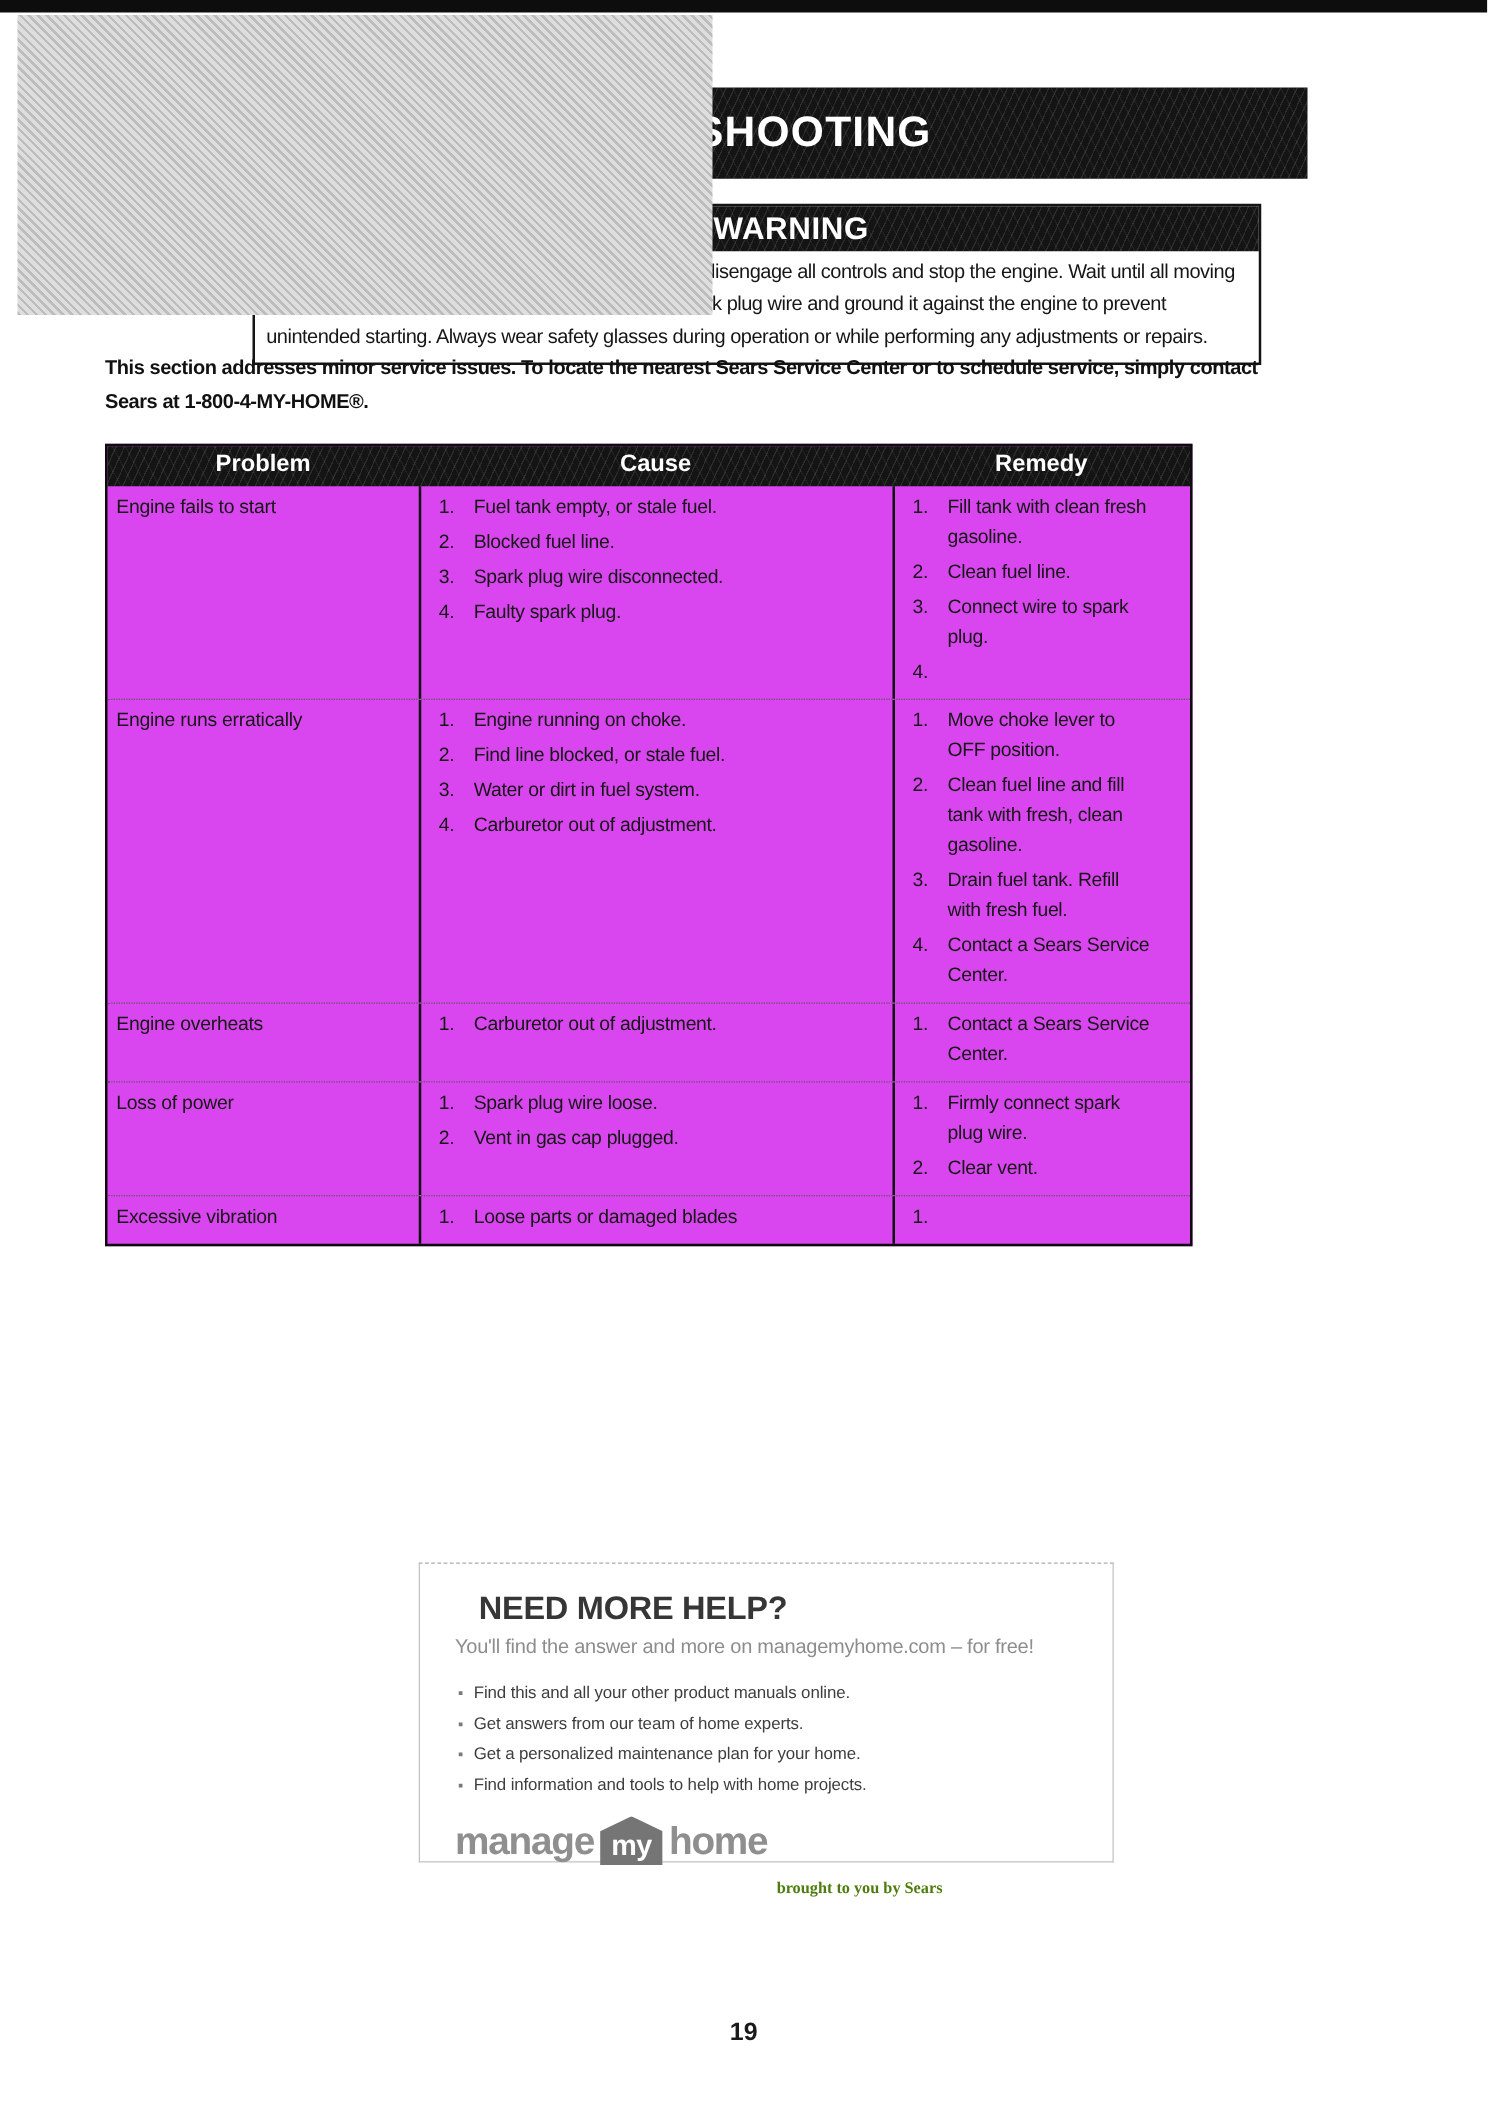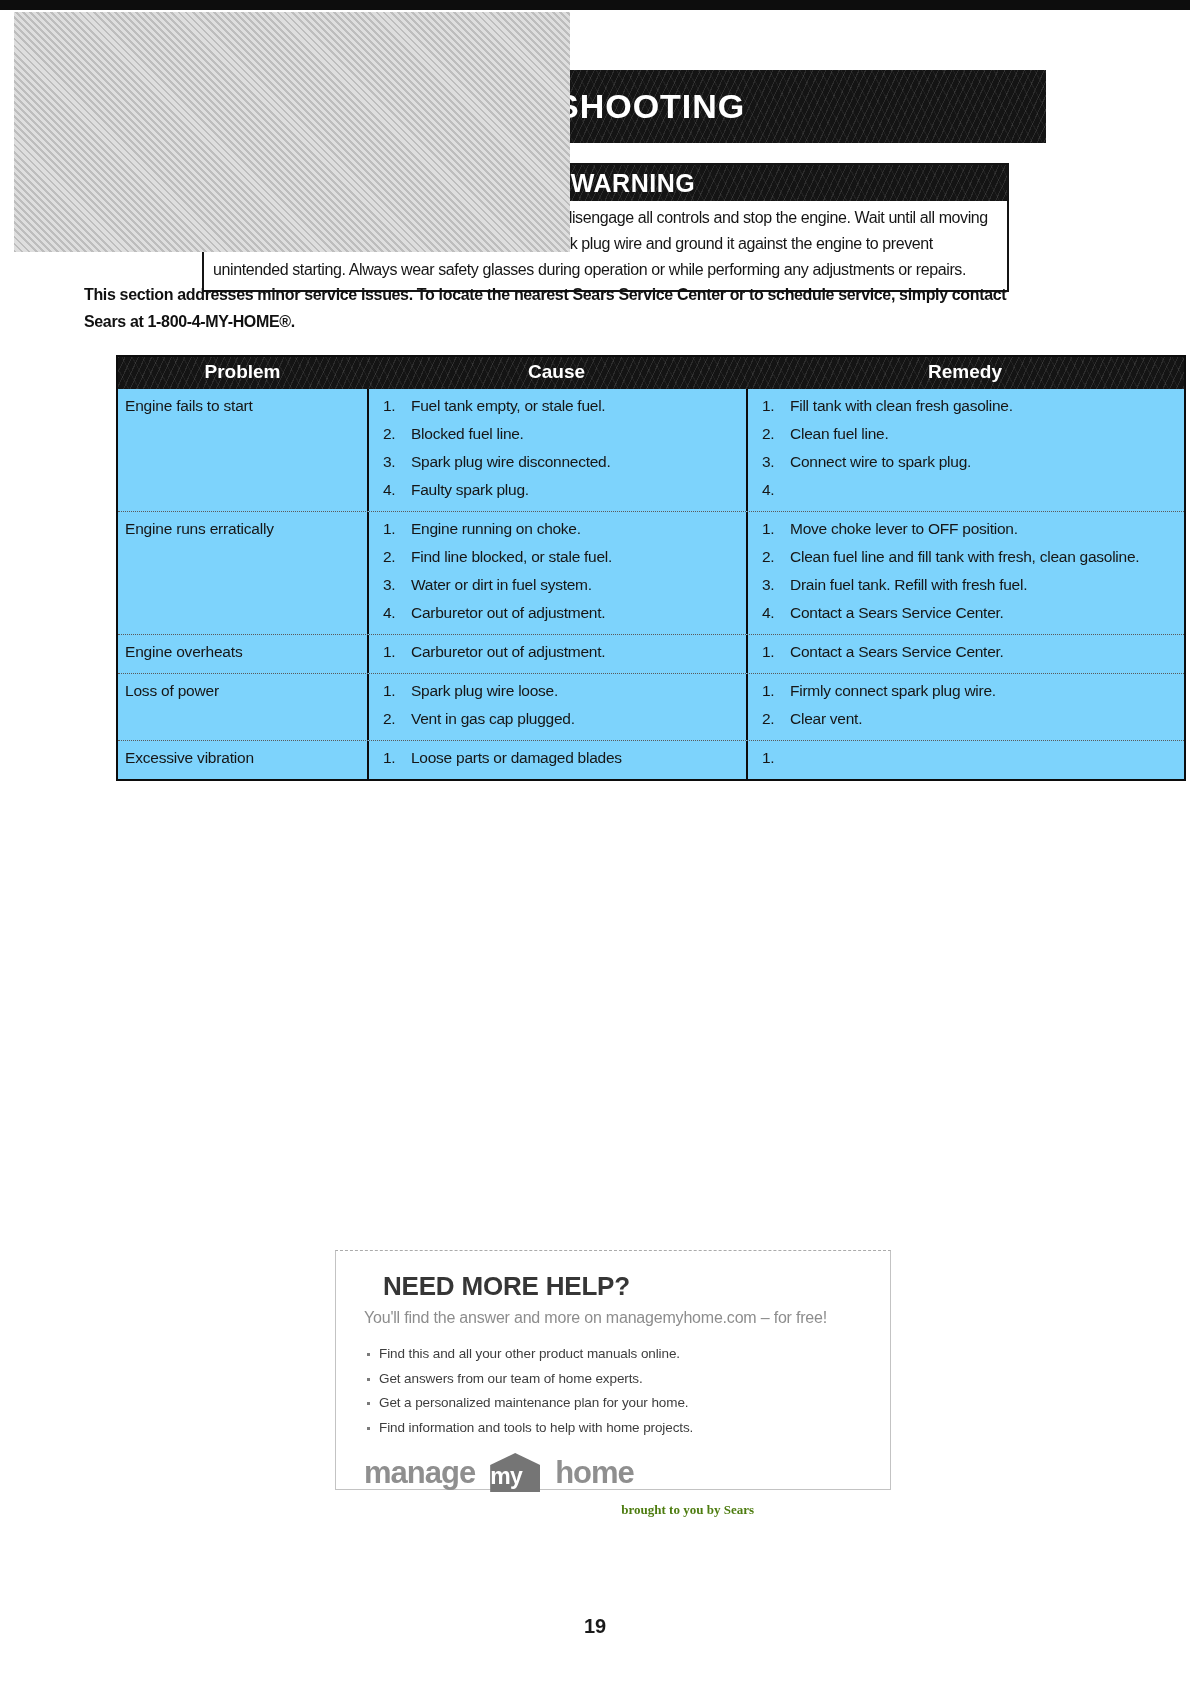--- a/index.html
+++ b/index.html
@@ -32,21 +32,21 @@
     padding:4px 9px 7px 9px;font-size:16px;line-height:26px;letter-spacing:-0.4px;color:#161616;
   }
 
   
   .intro{
     position:absolute;left:84px;top:281px;width:952px;margin:0;
     font-weight:bold;font-size:16px;line-height:27px;letter-spacing:-0.35px;color:#111;
   }
 
   
-  .ts-table{position:absolute;left:84px;top:355px;width:1070px;border:2px solid #0c0c0c;box-sizing:border-box;background:#7dd3fc;margin-left:32px;}
+  .ts-table{position:absolute;left:84px;top:355px;width:870px;border:2px solid #0c0c0c;box-sizing:border-box;background:#d946ef;}
   .thead{display:grid;grid-template-columns:249px 379px 1fr;}
   .th{color:#fff;font-weight:bold;font-size:19px;text-align:center;padding:4px 0 6px 0;}
   .tbody .tr{display:grid;grid-template-columns:249px 379px 1fr;}
   .tbody .tr + .tr{border-top:1px dotted #5a5a5a;}
   .td{padding:5px 22px 9px 7px;box-sizing:border-box;}
   .td.c2,.td.c3{border-left:2px solid #0c0c0c;padding-left:0;}
   .problem-text{font-size:15.5px;letter-spacing:-0.2px;line-height:23px;color:#161616;}
   .item{display:flex;margin-top:4px;font-size:15.5px;line-height:24px;letter-spacing:-0.25px;color:#161616;}
   .item:first-child{margin-top:0;}
   .item .num{flex:0 0 42px;padding-left:14px;box-sizing:border-box;}
@@ -65,26 +65,26 @@
   .help-card{z-index:1;}
   .help-title{font-size:26px;font-weight:bold;color:#363636;letter-spacing:-0.2px;margin-left:19px;}
   .help-subtitle{margin-top:7px;font-size:16px;color:#8d8d8d;letter-spacing:-0.2px;}
   .help-bullets{list-style:none;margin:15px 0 0 0;padding:0;}
   .help-bullets li{
     position:relative;padding-left:15px;font-size:13.5px;line-height:24.5px;color:#3e3e3e;letter-spacing:-0.1px;
   }
   .help-bullets li::before{
     content:"";position:absolute;left:3px;top:11px;width:3px;height:3px;background:#7a7a7a;
   }
-  .logo-row{display:flex;align-items:center;margin-top:13px;gap:10px;}
+  .logo-row{display:flex;align-items:center;margin-top:13px;}
   .logo-word{font-size:31px;font-weight:bold;color:#8f8f8f;letter-spacing:-1px;}
   .logo-badge{
     width:50px;height:39px;background:#757575;margin:0 5px;
     clip-path:polygon(50% 0, 100% 31%, 100% 100%, 0 100%, 0 31%);
-    display:flex;align-items:center;
+    display:flex;align-items:center;justify-content:center;
   }
   .logo-badge span{color:#fff;font-weight:bold;font-size:23px;letter-spacing:-0.5px;margin-top:8px;}
   .tagline{
     margin:10px 0 0 60px;width:330px;text-align:right;
     font-family:"Liberation Serif",serif;font-weight:bold;font-size:13px;color:#4d7c0f;
   }
 
   .page-number{position:absolute;left:0;top:1615px;width:1190px;text-align:center;font-weight:bold;font-size:20px;color:#1a1a1a;}
 </style>
 </head>

